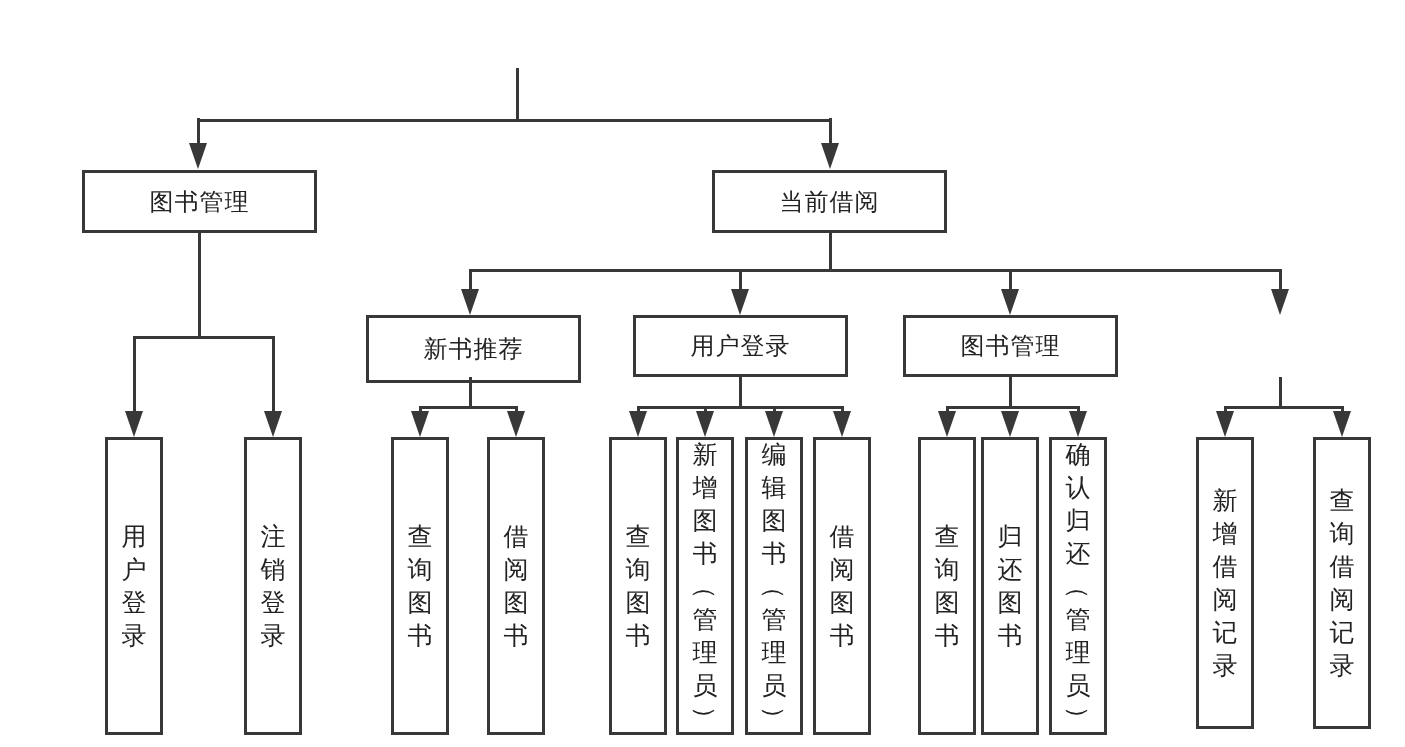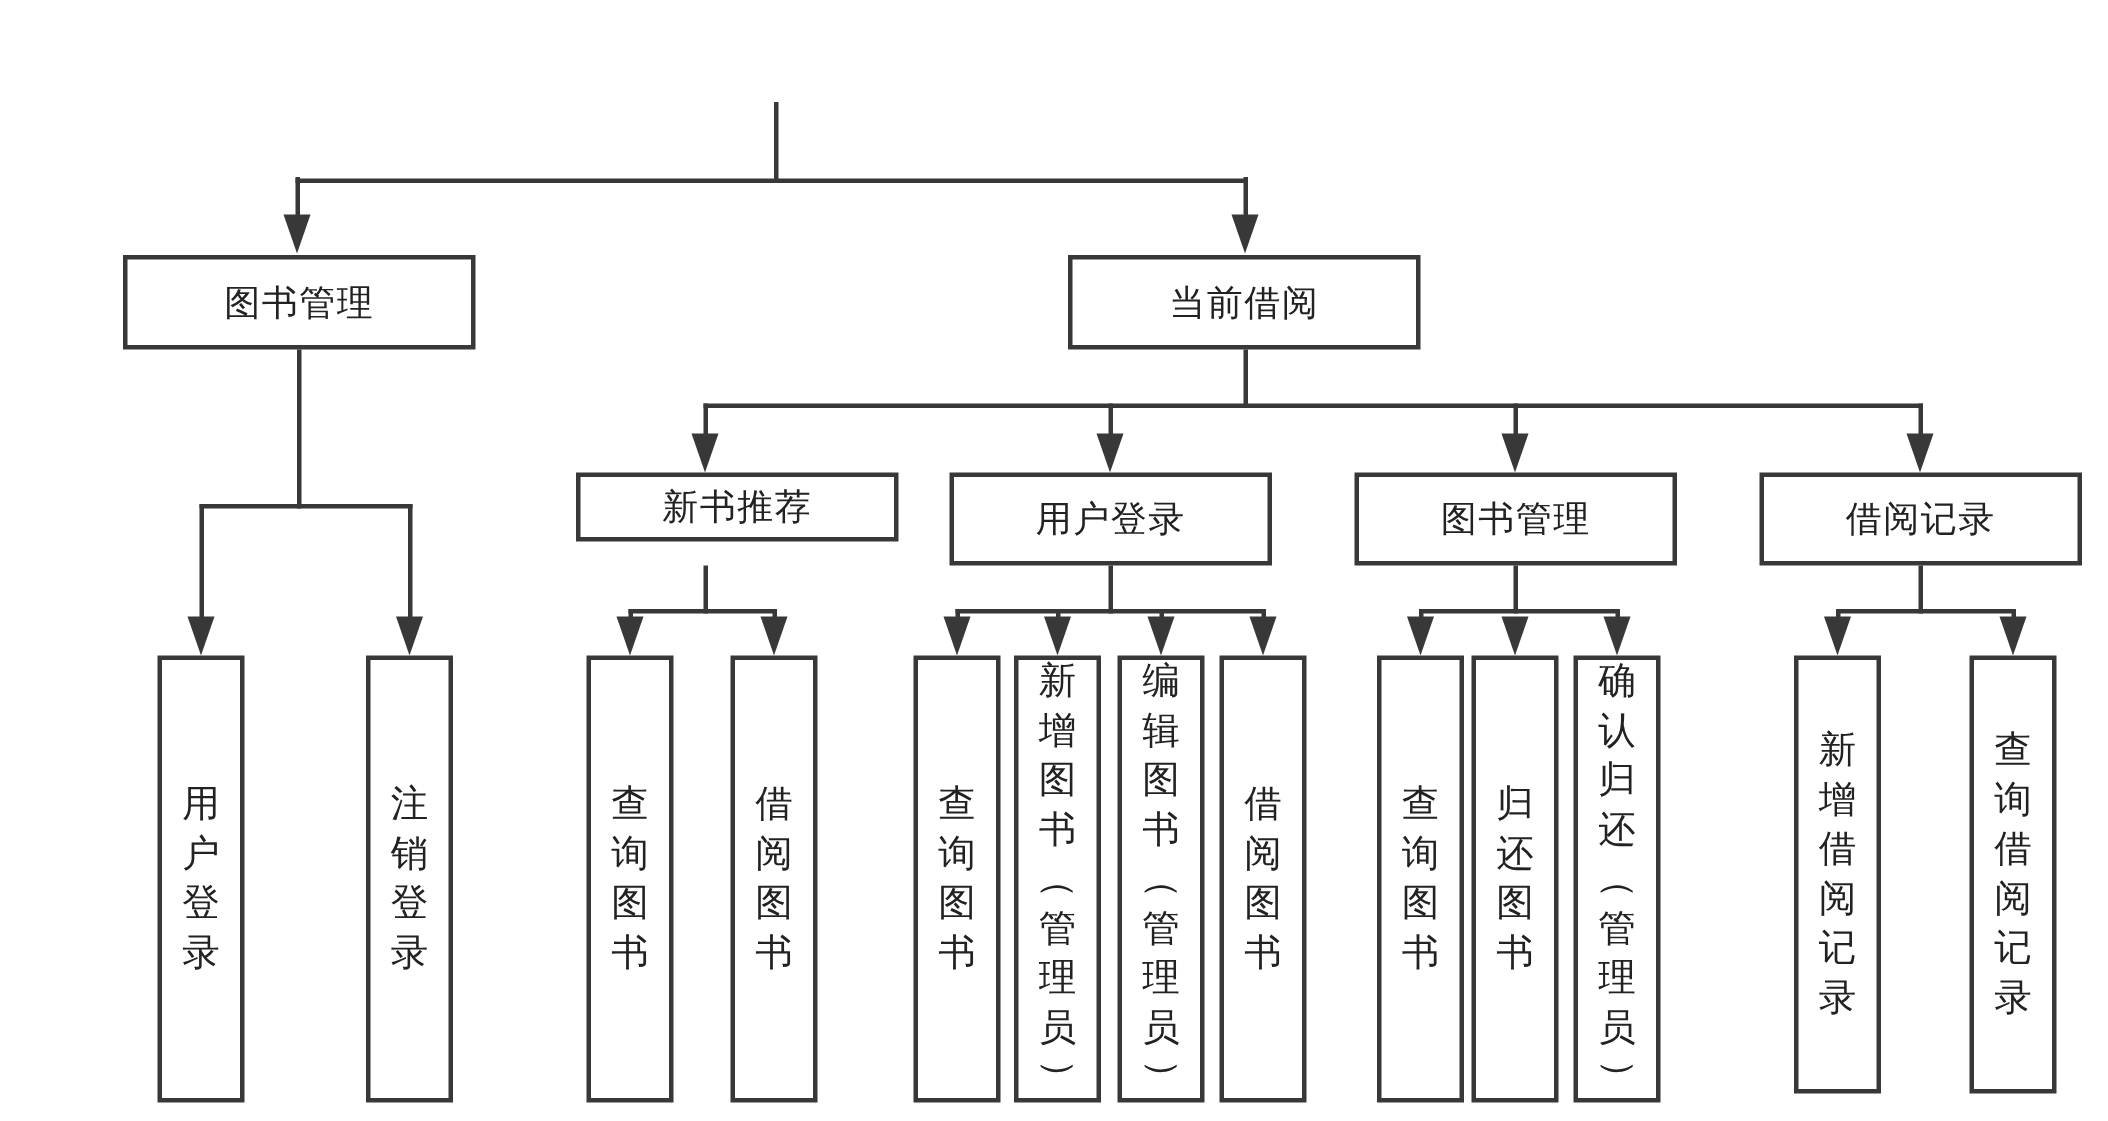--- a/index.html
+++ b/index.html
@@ -86,24 +86,23 @@
   <div class="hl" style="left:468.5px;top:269px;width:813.5px"></div>
   <div class="vl" style="left:468.5px;top:269px;height:24px"></div>
   <div class="vl" style="left:738.5px;top:269px;height:24px"></div>
   <div class="vl" style="left:1008.5px;top:269px;height:24px"></div>
   <div class="vl" style="left:1278.5px;top:269px;height:24px"></div>
   <div class="arr" style="left:470px;top:289px"></div>
   <div class="arr" style="left:740px;top:289px"></div>
   <div class="arr" style="left:1010px;top:289px"></div>
   <div class="arr" style="left:1280px;top:289px"></div>
 
-  <div class="box" style="left:384px;top:315px;width:215px;height:46px">新书推荐</div>
+  <div class="box" style="left:366px;top:315px;width:215px;height:68px">新书推荐</div>
   <div class="box" style="left:633px;top:315px;width:215px;height:62px">用户登录</div>
   <div class="box" style="left:903px;top:315px;width:215px;height:62px">图书管理</div>
-  <div class="box" style="left:1173px;top:315px;width:215px;height:62px">借阅记录</div>
 
   <div class="vl" style="left:468.5px;top:377px;height:32px"></div>
   <div class="hl" style="left:418.5px;top:406px;width:99px"></div>
   <div class="vl" style="left:418.5px;top:406px;height:10px"></div>
   <div class="vl" style="left:514.5px;top:406px;height:10px"></div>
   <div class="arr" style="left:420px;top:411px"></div>
   <div class="arr" style="left:516px;top:411px"></div>
 
   <div class="vl" style="left:738.5px;top:377px;height:32px"></div>
   <div class="hl" style="left:636.5px;top:406px;width:207px"></div>

